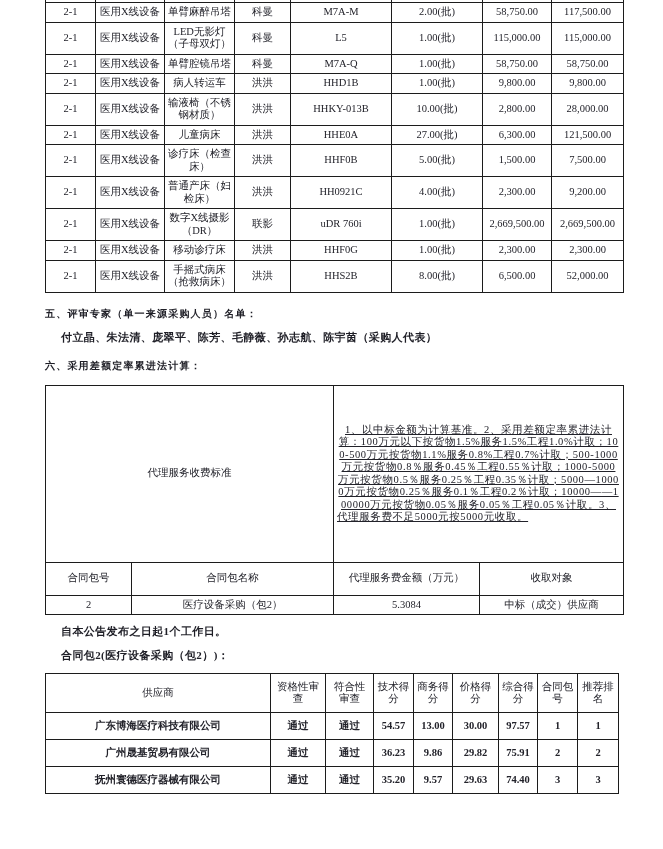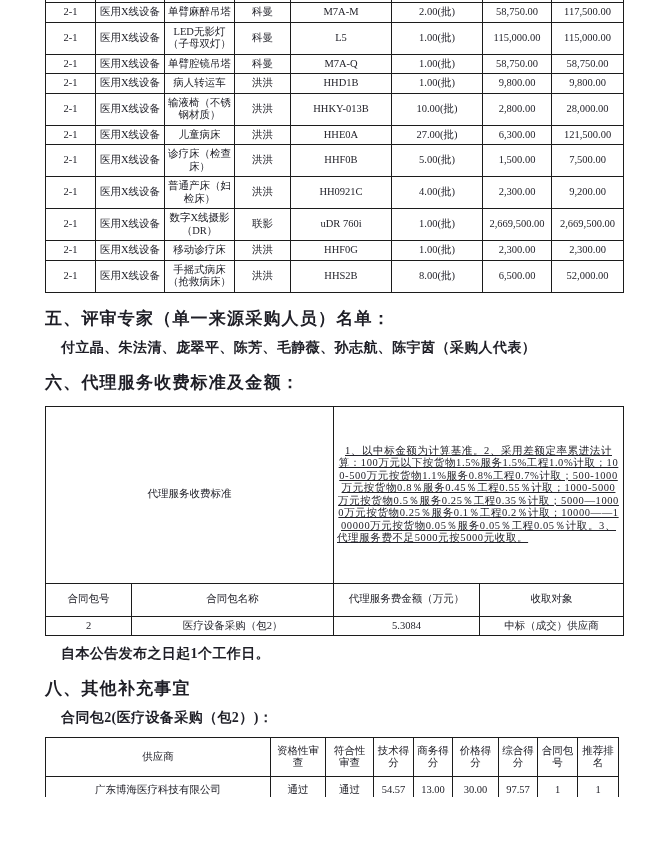--- a/index.html
+++ b/index.html
@@ -14,42 +14,42 @@
   .tbl td,.tbl th{
     border:1px solid #1c1c1c;
     font-size:10.5px;line-height:12.5px;font-weight:normal;
     text-align:center;vertical-align:middle;
     padding:3px 3px;word-break:break-all;
   }
   
   .sliver td{border-top:none;height:2px;padding:0;border-bottom:1px solid #1c1c1c;}
   .num{text-align:right;padding-right:8px;}
   .sec-heading{
-    font-size:17px;font-weight:bold;letter-spacing:1.2px;
+    font-size:10px;font-weight:bold;letter-spacing:1.2px;
     margin:14px 0 0 0;color:#1e1e26;
   }
   .indent-text{
-    margin:9px 0 0 16px;font-size:14px;font-weight:bold;
+    margin:9px 0 0 16px;font-size:11px;font-weight:bold;
     letter-spacing:0.4px;color:#1e1e26;
   }
   .fee-tbl{margin-top:12px;}
   .fee-standard-label{height:170px;}
   .fee-standard-text{
     text-align:justify;text-align-last:left;
     font-size:10.8px;line-height:19px;letter-spacing:0.6px;
     padding:4px 6px;
     text-decoration:underline;
   }
   .fee-hdr td{height:26px;}
   .fee-name{text-align:left;padding-left:6px;}
   .fee-amt{text-align:right;padding-right:12px;}
   .sup-tbl{margin-top:10px;width:573px;}
   .sup-tbl th{font-weight:normal;}
   .sup-hdr th{height:32px;}
-  .sup-row td{height:20px;}
+  .sup-row td{height:20px;font-weight:bold;}
 </style>
 </head>
 <body>
 
 <div class="page">
   <div class="content">
 
     <table class="tbl">
       <colgroup>
         <col style="width:50px">
@@ -181,21 +181,21 @@
         <td>8.00(批)</td>
         <td class="num">6,500.00</td>
         <td class="num">52,000.00</td>
       </tr>
     </tbody>
       </table>
 
     <div class="sec-heading">五、评审专家（单一来源采购人员）名单：</div>
     <div class="indent-text">付立晶、朱法清、庞翠平、陈芳、毛静薇、孙志航、陈宇茵（采购人代表）</div>
 
-    <div class="sec-heading">六、代理服务收费标准及金额：</div>
+    <div class="sec-heading">六、采用差额定率累进法计算：</div>
     <table class="tbl fee-tbl">
       <colgroup>
         <col style="width:86px">
           <col style="width:202px">
           <col style="width:146px">
           <col style="width:144px">
       </colgroup>
       <tbody>
           <tr>
         <td colspan="2" class="fee-standard-label">代理服务收费标准</td>
@@ -211,21 +211,20 @@
         <td>2</td>
         <td class="fee-name">医疗设备采购（包2）</td>
         <td class="fee-amt">5.3084</td>
         <td>中标（成交）供应商</td>
       </tr>
     </tbody>
       </table>
 
     <div class="indent-text">自本公告发布之日起1个工作日。</div>
 
-    <div class="sec-heading">八、其他补充事宜</div>
     <div class="indent-text">合同包2(医疗设备采购（包2）)：</div>
 
     <table class="tbl sup-tbl">
       <colgroup>
         <col style="width:225px">
           <col style="width:55px">
           <col style="width:48px">
           <col style="width:40px">
         <col style="width:39px">
           <col style="width:46px">

